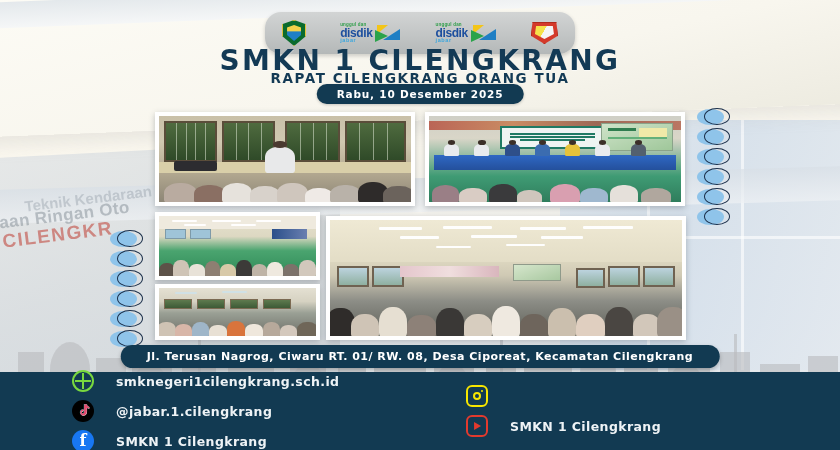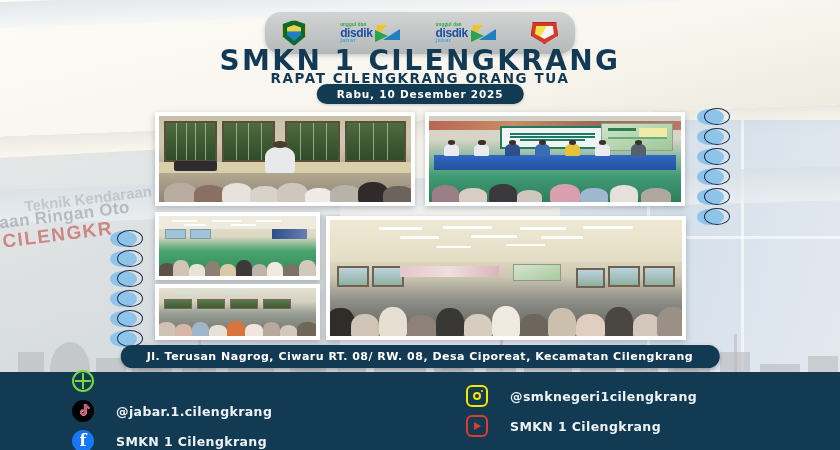--- a/index.html
+++ b/index.html
@@ -524,46 +524,46 @@
     <div class="dot">
         <i class="fill"></i>
         <i class="ring"></i>
       </div>
     <div class="dot">
         <i class="fill"></i>
         <i class="ring"></i>
       </div>
   </div>
 
-  <div class="addr">Jl. Terusan Nagrog, Ciwaru RT. 08/ RW. 08, Desa Ciporeat, Kecamatan Cilengkrang</div>
+  <div class="addr">Jl. Terusan Nagrog, Ciwaru RT. 01/ RW. 08, Desa Ciporeat, Kecamatan Cilengkrang</div>
 
   <div class="footer">
     <div class="fcol left">
       <div class="frow">
         <span class="fico ico-web"></span>
+        <span class="ftxt">smknegeri1cilengkrang.sch.id</span>
       </div>
       <div class="frow">
         <span class="fico ico-tt">
           <svg width="13" height="14" viewBox="0 0 24 26" aria-hidden="true">
             <path d="M15.5 1h3.1c.3 2.6 1.8 4.4 4.4 4.6v3.1c-1.6.1-3-.4-4.4-1.3v6.9c0 6-5.4 9.4-9.9 6.5-3-1.9-3.5-6.2-1-8.7 1.2-1.2 3-1.8 4.8-1.5v3.2c-.5-.1-1-.2-1.5-.1-1.4.2-2.2 1.5-1.9 2.8.3 1.3 1.7 2 3 1.5 1-.4 1.4-1.3 1.4-2.4V1z" fill="#fff"></path>
             <path d="M14.6 0h3.1c.3 2.6 1.8 4.4 4.4 4.6v3.1c-1.6.1-3-.4-4.4-1.3v6.9c0 6-5.4 9.4-9.9 6.5-3-1.9-3.5-6.2-1-8.7 1.2-1.2 3-1.8 4.8-1.5v3.2c-.5-.1-1-.2-1.5-.1-1.4.2-2.2 1.5-1.9 2.8.3 1.3 1.7 2 3 1.5 1-.4 1.4-1.3 1.4-2.4V0z" fill="#25f4ee" opacity=".85"></path>
             <path d="M15.1.4h3.1c.3 2.6 1.8 4.4 4.4 4.6v3.1c-1.6.1-3-.4-4.4-1.3v6.9c0 6-5.4 9.4-9.9 6.5-3-1.9-3.5-6.2-1-8.7 1.2-1.2 3-1.8 4.8-1.5v3.2c-.5-.1-1-.2-1.5-.1-1.4.2-2.2 1.5-1.9 2.8.3 1.3 1.7 2 3 1.5 1-.4 1.4-1.3 1.4-2.4V.4z" fill="#fe2c55" opacity=".85"></path>
           </svg>
         </span>
         <span class="ftxt">@jabar.1.cilengkrang</span>
       </div>
       <div class="frow">
         <span class="fico ico-fb">f</span>
         <span class="ftxt">SMKN 1 Cilengkrang</span>
       </div>
     </div>
     <div class="fcol right">
       <div class="frow">
         <span class="fico ico-ig"></span>
-        <span class="ftxt">@smknegeri1cilengkrang</span>
       </div>
       <div class="frow">
         <span class="fico ico-yt"></span>
         <span class="ftxt">SMKN 1 Cilengkrang</span>
       </div>
     </div>
   </div>
 
 </div>
 

